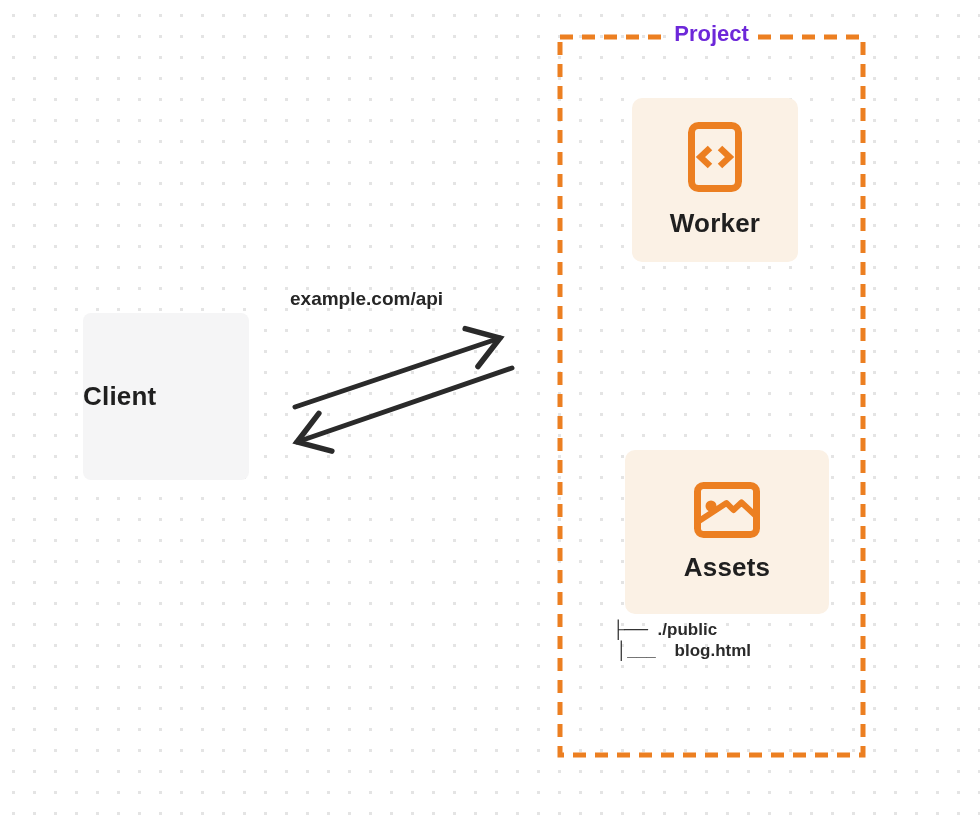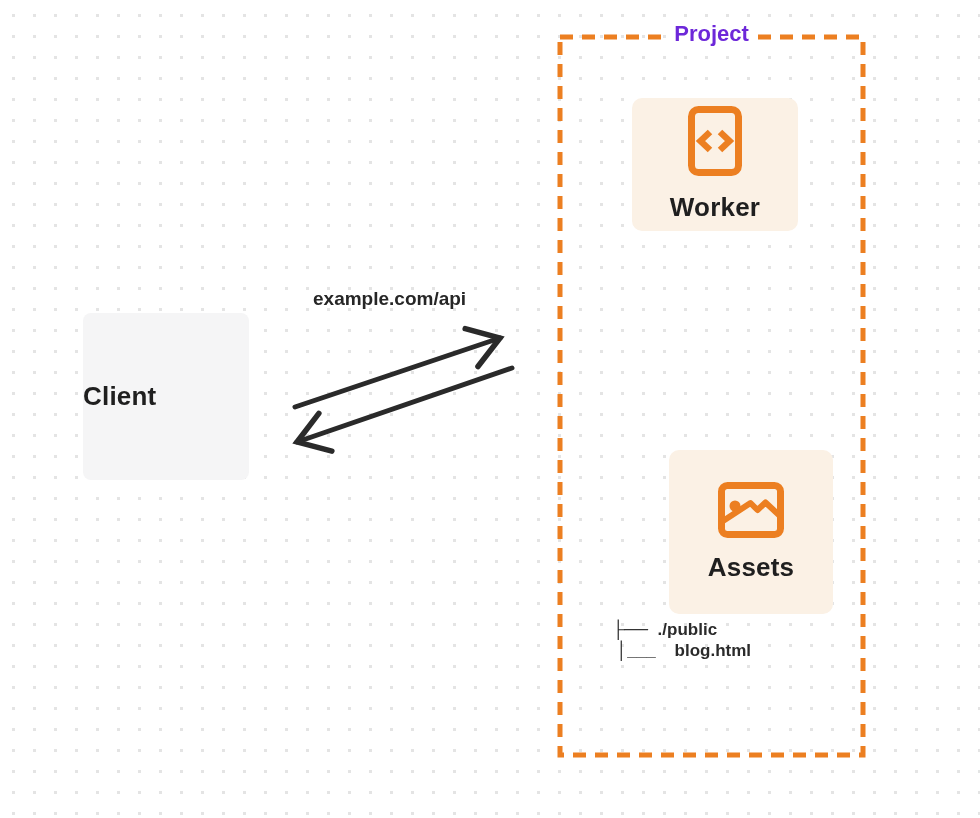--- a/index.html
+++ b/index.html
@@ -19,39 +19,39 @@
   .client-box{
     position:absolute;left:83px;top:313px;width:166px;height:167px;
     background:#f5f5f6;border-radius:8px;
     display:flex;align-items:center;justify-content:flex-start;
   }
   .node-label{
     font-size:26px;font-weight:700;color:#1f1f1f;letter-spacing:.2px;
   }
 
   .request-label{
-    position:absolute;left:313px;top:288px;
+    position:absolute;left:290px;top:288px;
     font-size:19px;font-weight:700;color:#262626;
   }
 
   .project-label-wrap{
     position:absolute;left:560px;top:21px;width:303px;
     text-align:center;
   }
   .project-label{
     display:inline-block;background:#ffffff;padding:0 7px;
     font-size:22px;font-weight:700;color:#6d28d9;
   }
 
   .card{
     position:absolute;background:#fbf1e5;border-radius:10px;
     display:flex;flex-direction:column;align-items:center;justify-content:center;
   }
-  .card.worker{left:632px;top:98px;width:166px;height:133px;}
-  .card.assets{left:625px;top:450px;width:164px;height:164px;margin-left:44px;}
+  .card.worker{left:632px;top:98px;width:166px;height:164px;}
+  .card.assets{left:625px;top:450px;width:204px;height:164px;}
   .card .icon{display:block;}
   .card.worker .icon{margin-bottom:16px;}
   .card.assets .icon{margin-bottom:14px;}
 
   .file-tree{
     position:absolute;left:612px;top:619px;margin:0;
     font-family:Liberation Sans, sans-serif;
     font-size:17px;line-height:21px;font-weight:700;color:#2a2a2a;
   }
   .file-tree span{display:block;white-space:pre;}

